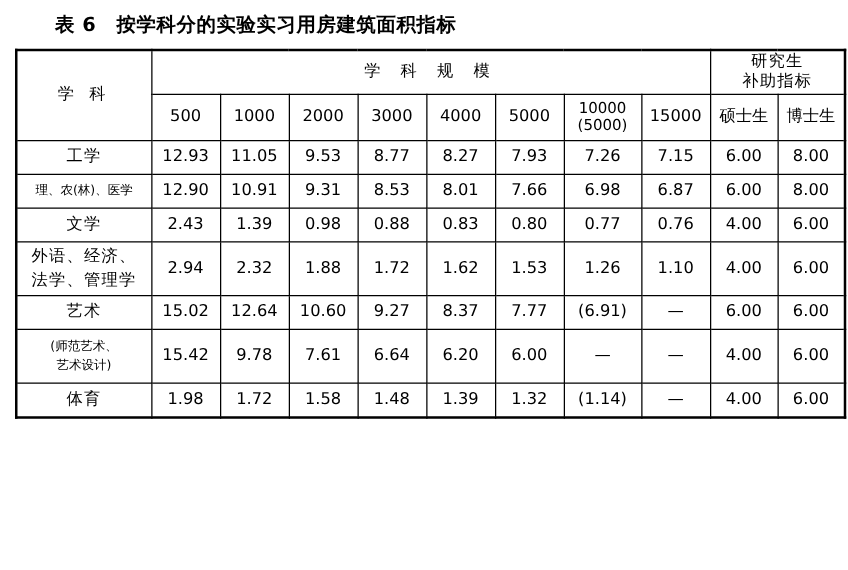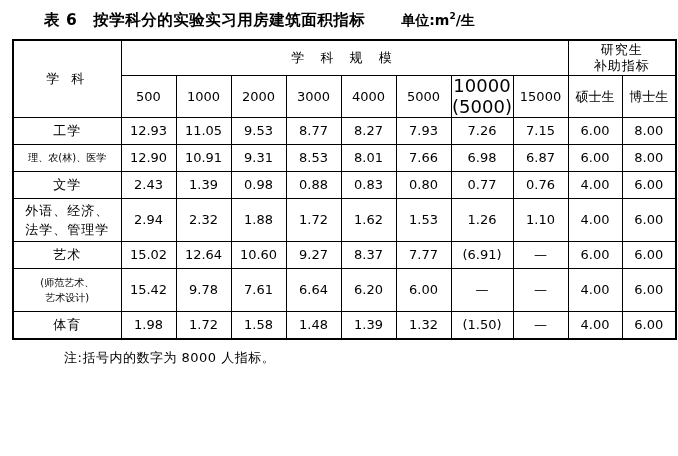--- a/index.html
+++ b/index.html
@@ -85,21 +85,21 @@
     font-size: 14px;
     letter-spacing: 4px;
     margin-top: 20px;
   }
   .hdr-num {
     height: 36px;
     font-size: 13px;
   }
   .hdr-num .two-line {
     line-height: 1.15;
-    font-size: 18px;
+    font-size: 12px;
   }
   .row-label {
     font-size: 13.5px;
     letter-spacing: 1px;
     padding: 3px 2px;
   }
   .row-label.tight { letter-spacing: 0px; font-size: 10px; }
   .row-label.two { line-height: 1.5; }
   .data-cell {
     height: 26px;
@@ -116,21 +116,20 @@
     letter-spacing: 0.5px;
   }
 </style>
 </head>
 <body>
 
 <div class="page">
 
   <div class="title-row">
     <span class="title-main">表 6　按学科分的实验实习用房建筑面积指标</span>
-    <span class="title-unit"><span>单位</span><span>:m</span><sup>2</sup><span>/生</span></span>
   </div>
 
   <div class="tbl-wrap">
     <table class="main">
       <colgroup>
         <col class="col-subject">
         <col class="col-num">
           <col class="col-num">
           <col class="col-num">
           <col class="col-num">
@@ -257,24 +256,23 @@
         </tr>
 
         <tr>
           <td class="row-label">体育</td>
           <td class="data-cell">1.98</td>
           <td class="data-cell">1.72</td>
           <td class="data-cell">1.58</td>
           <td class="data-cell">1.48</td>
           <td class="data-cell">1.39</td>
           <td class="data-cell">1.32</td>
-          <td class="data-cell">(1.50)</td>
+          <td class="data-cell">(1.14)</td>
           <td class="data-cell dash">—</td>
           <td class="data-cell">4.00</td>
           <td class="data-cell">6.00</td>
         </tr>
       </tbody>
     </table>
   </div>
 
-  <div class="note">注:括号内的数字为 8000 人指标。</div>
 
 </div>
 
 </body></html>

